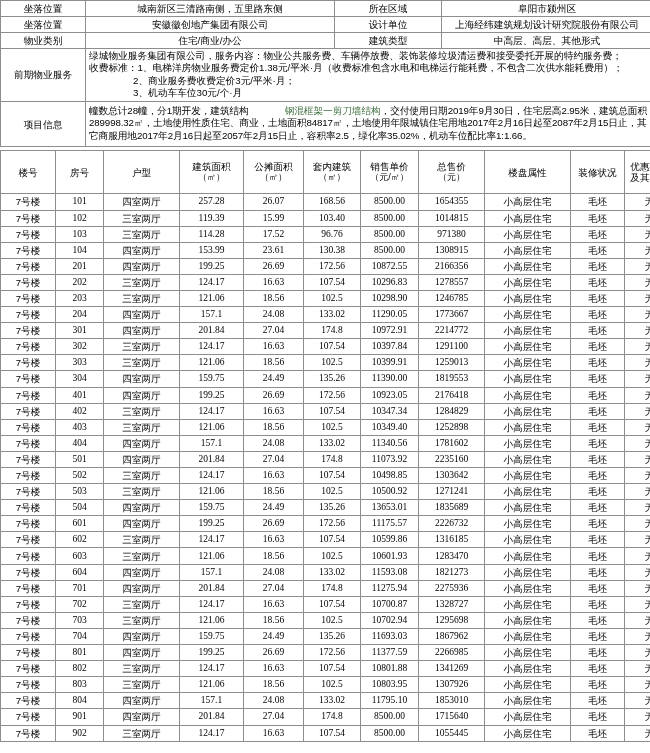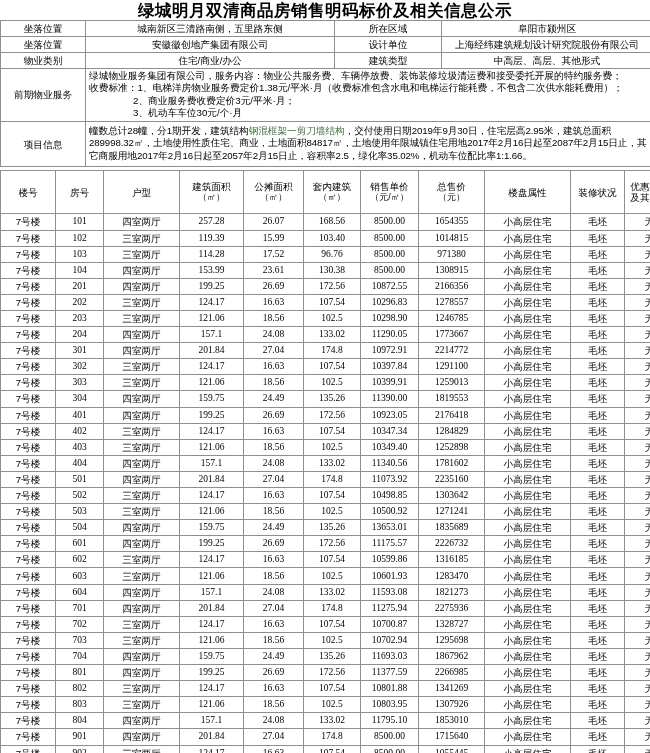--- a/index.html
+++ b/index.html
@@ -81,21 +81,21 @@
   }
   .proj-body {
     text-align: left;
     padding: 3px 3px 4px 3px;
     white-space: normal;
     font-size: 9.3px;
     line-height: 12.6px;
     vertical-align: middle;
     letter-spacing: -0.1px;
   }
-  .green { color: #3f6f3f; }
+  .green { color: #3f6f3f; padding-left: 36px; }
 
   
   .price-table { margin-top: 3px; }
   .price-table col.c-bldg { width: 55px; }
   .price-table col.c-room { width: 48px; }
   .price-table col.c-type { width: 76px; }
   .price-table col.c-ba   { width: 64px; }
   .price-table col.c-sa   { width: 60px; }
   .price-table col.c-ia   { width: 57px; }
   .price-table col.c-up   { width: 58px; }
@@ -125,21 +125,20 @@
   }
   .price-table tbody td.cn {
     font-size: 9.6px;
   }
 </style>
 </head>
 <body>
 
 <div class="page">
 
-  <div class="doc-title">绿城明月双清商品房销售明码标价及相关信息公示</div>
 
   <table class="info-table">
     <tbody>
       <tr>
         <td class="lbl">坐落位置</td>
         <td class="v1">城南新区三清路南侧，五里路东侧</td>
         <td class="lbl2">所在区域</td>
         <td class="v2">阜阳市颍州区</td>
       </tr>
       <tr>

